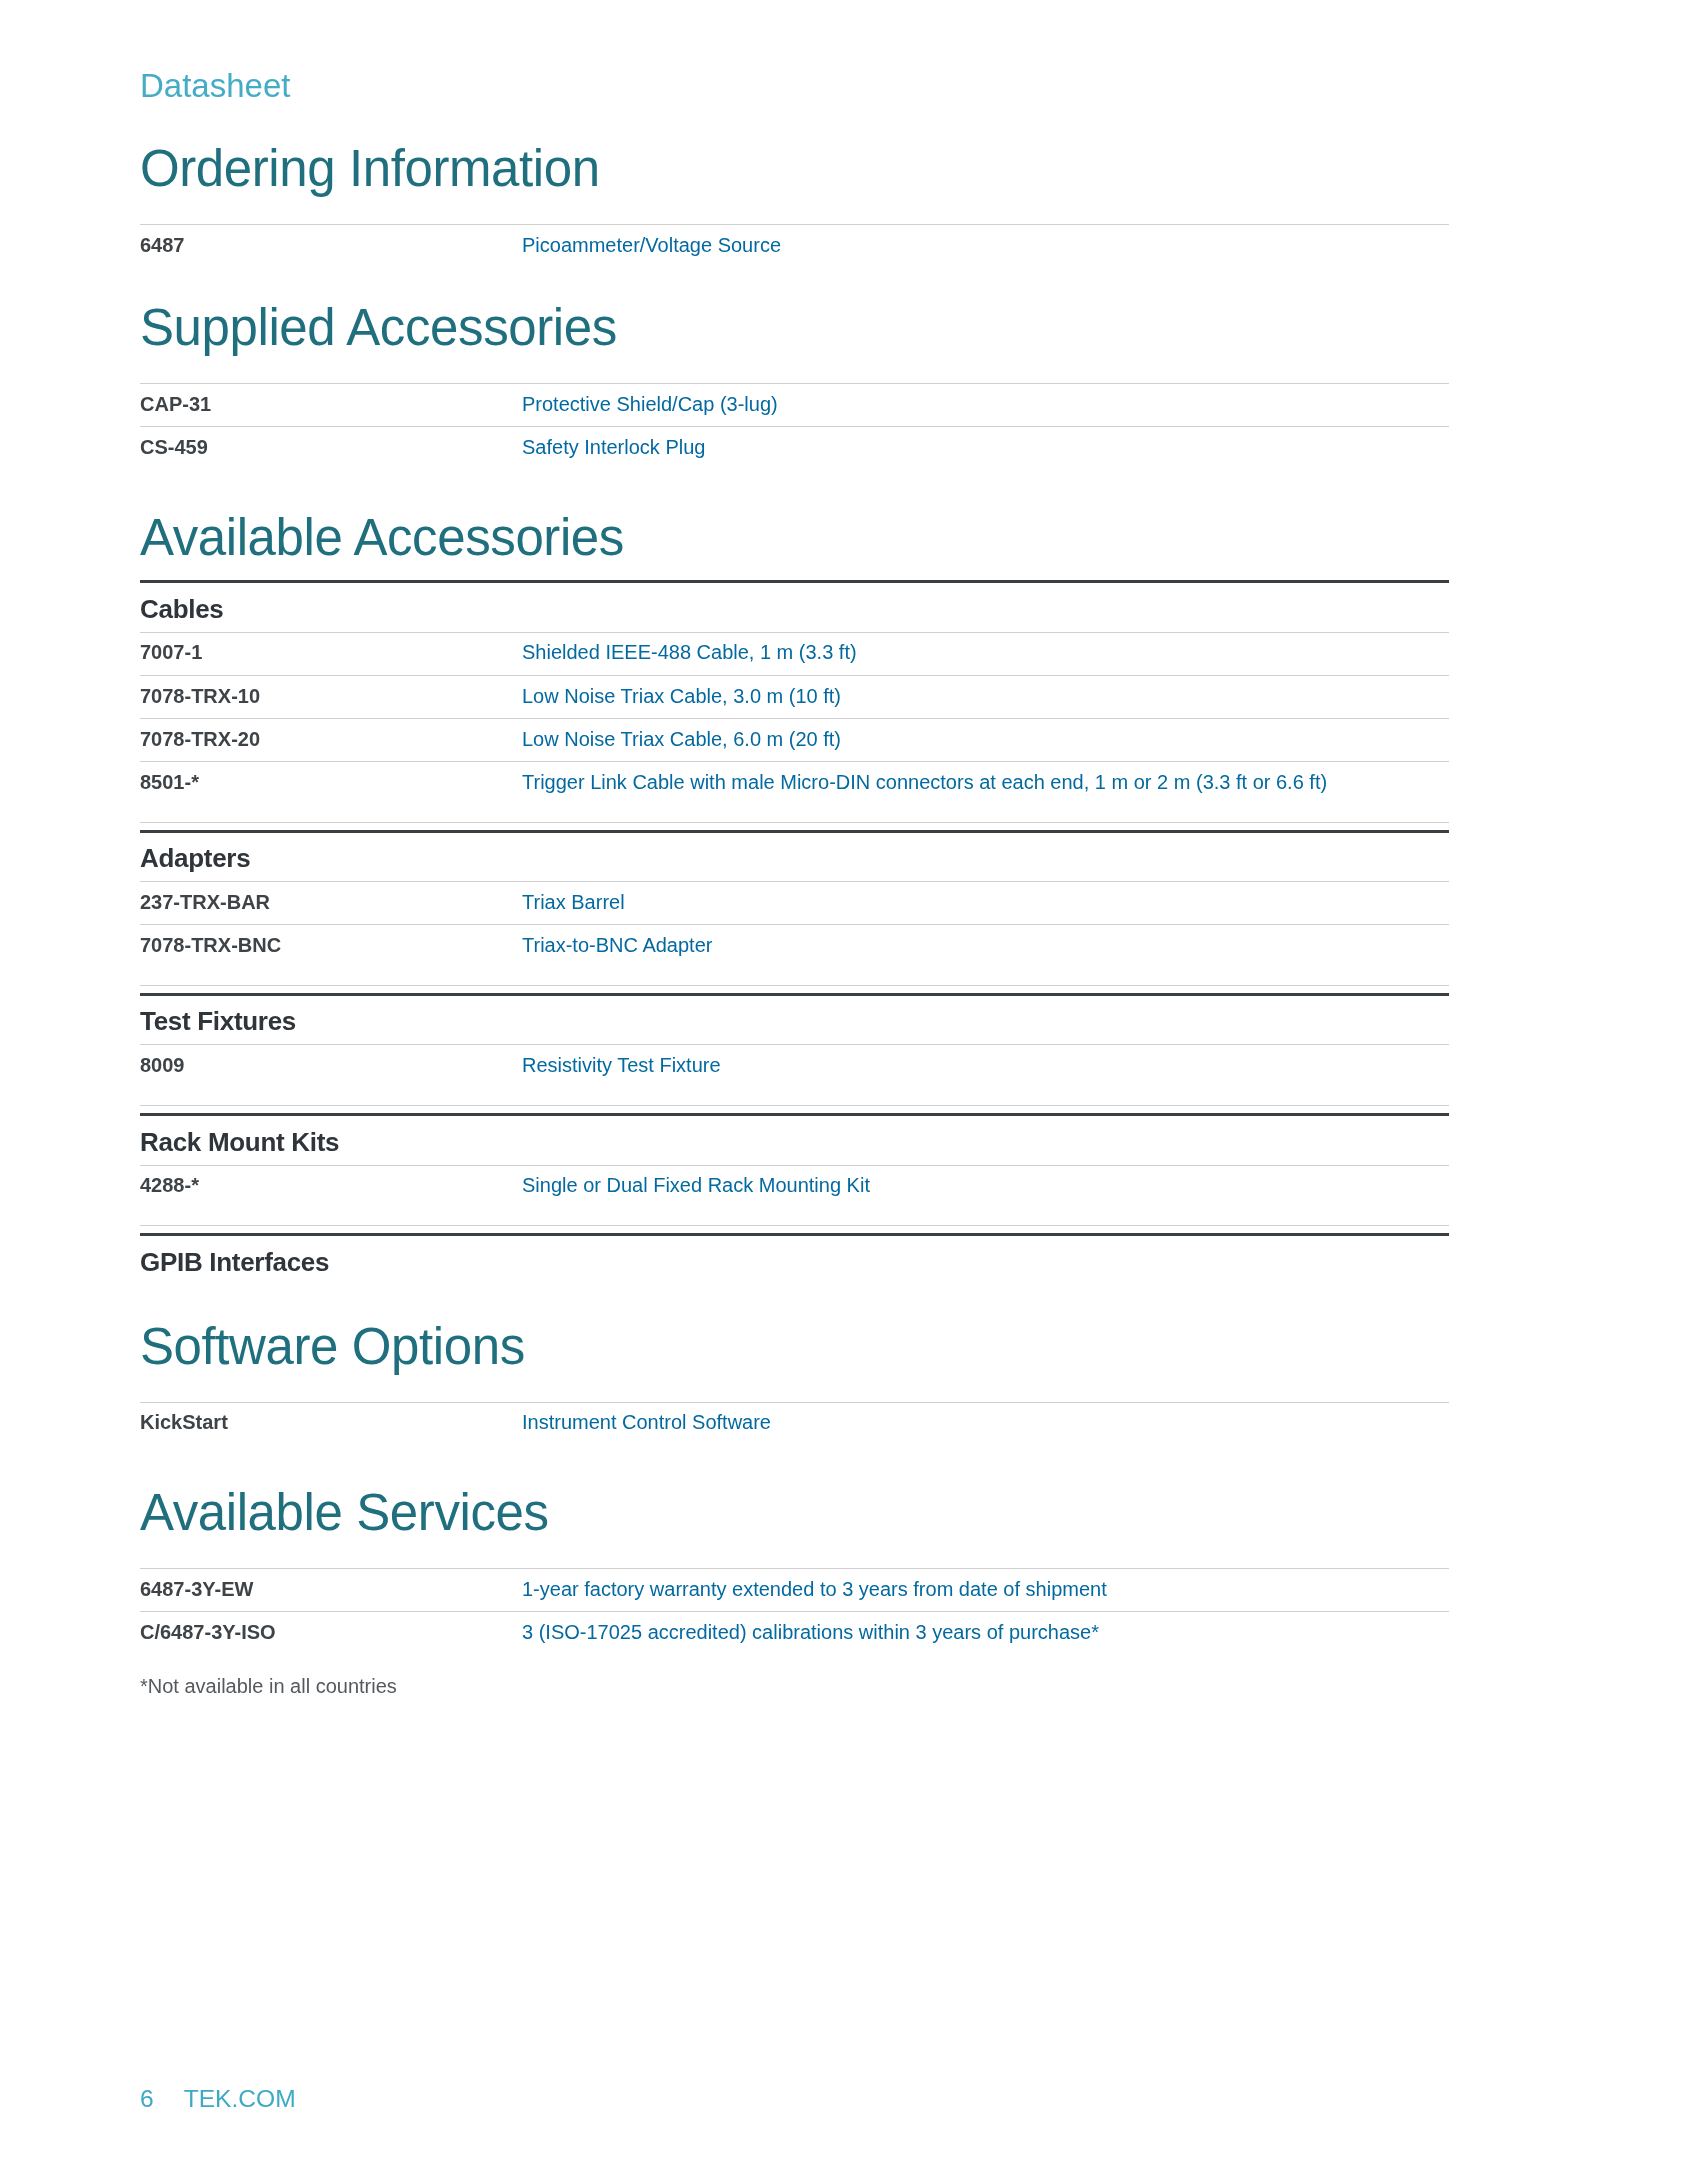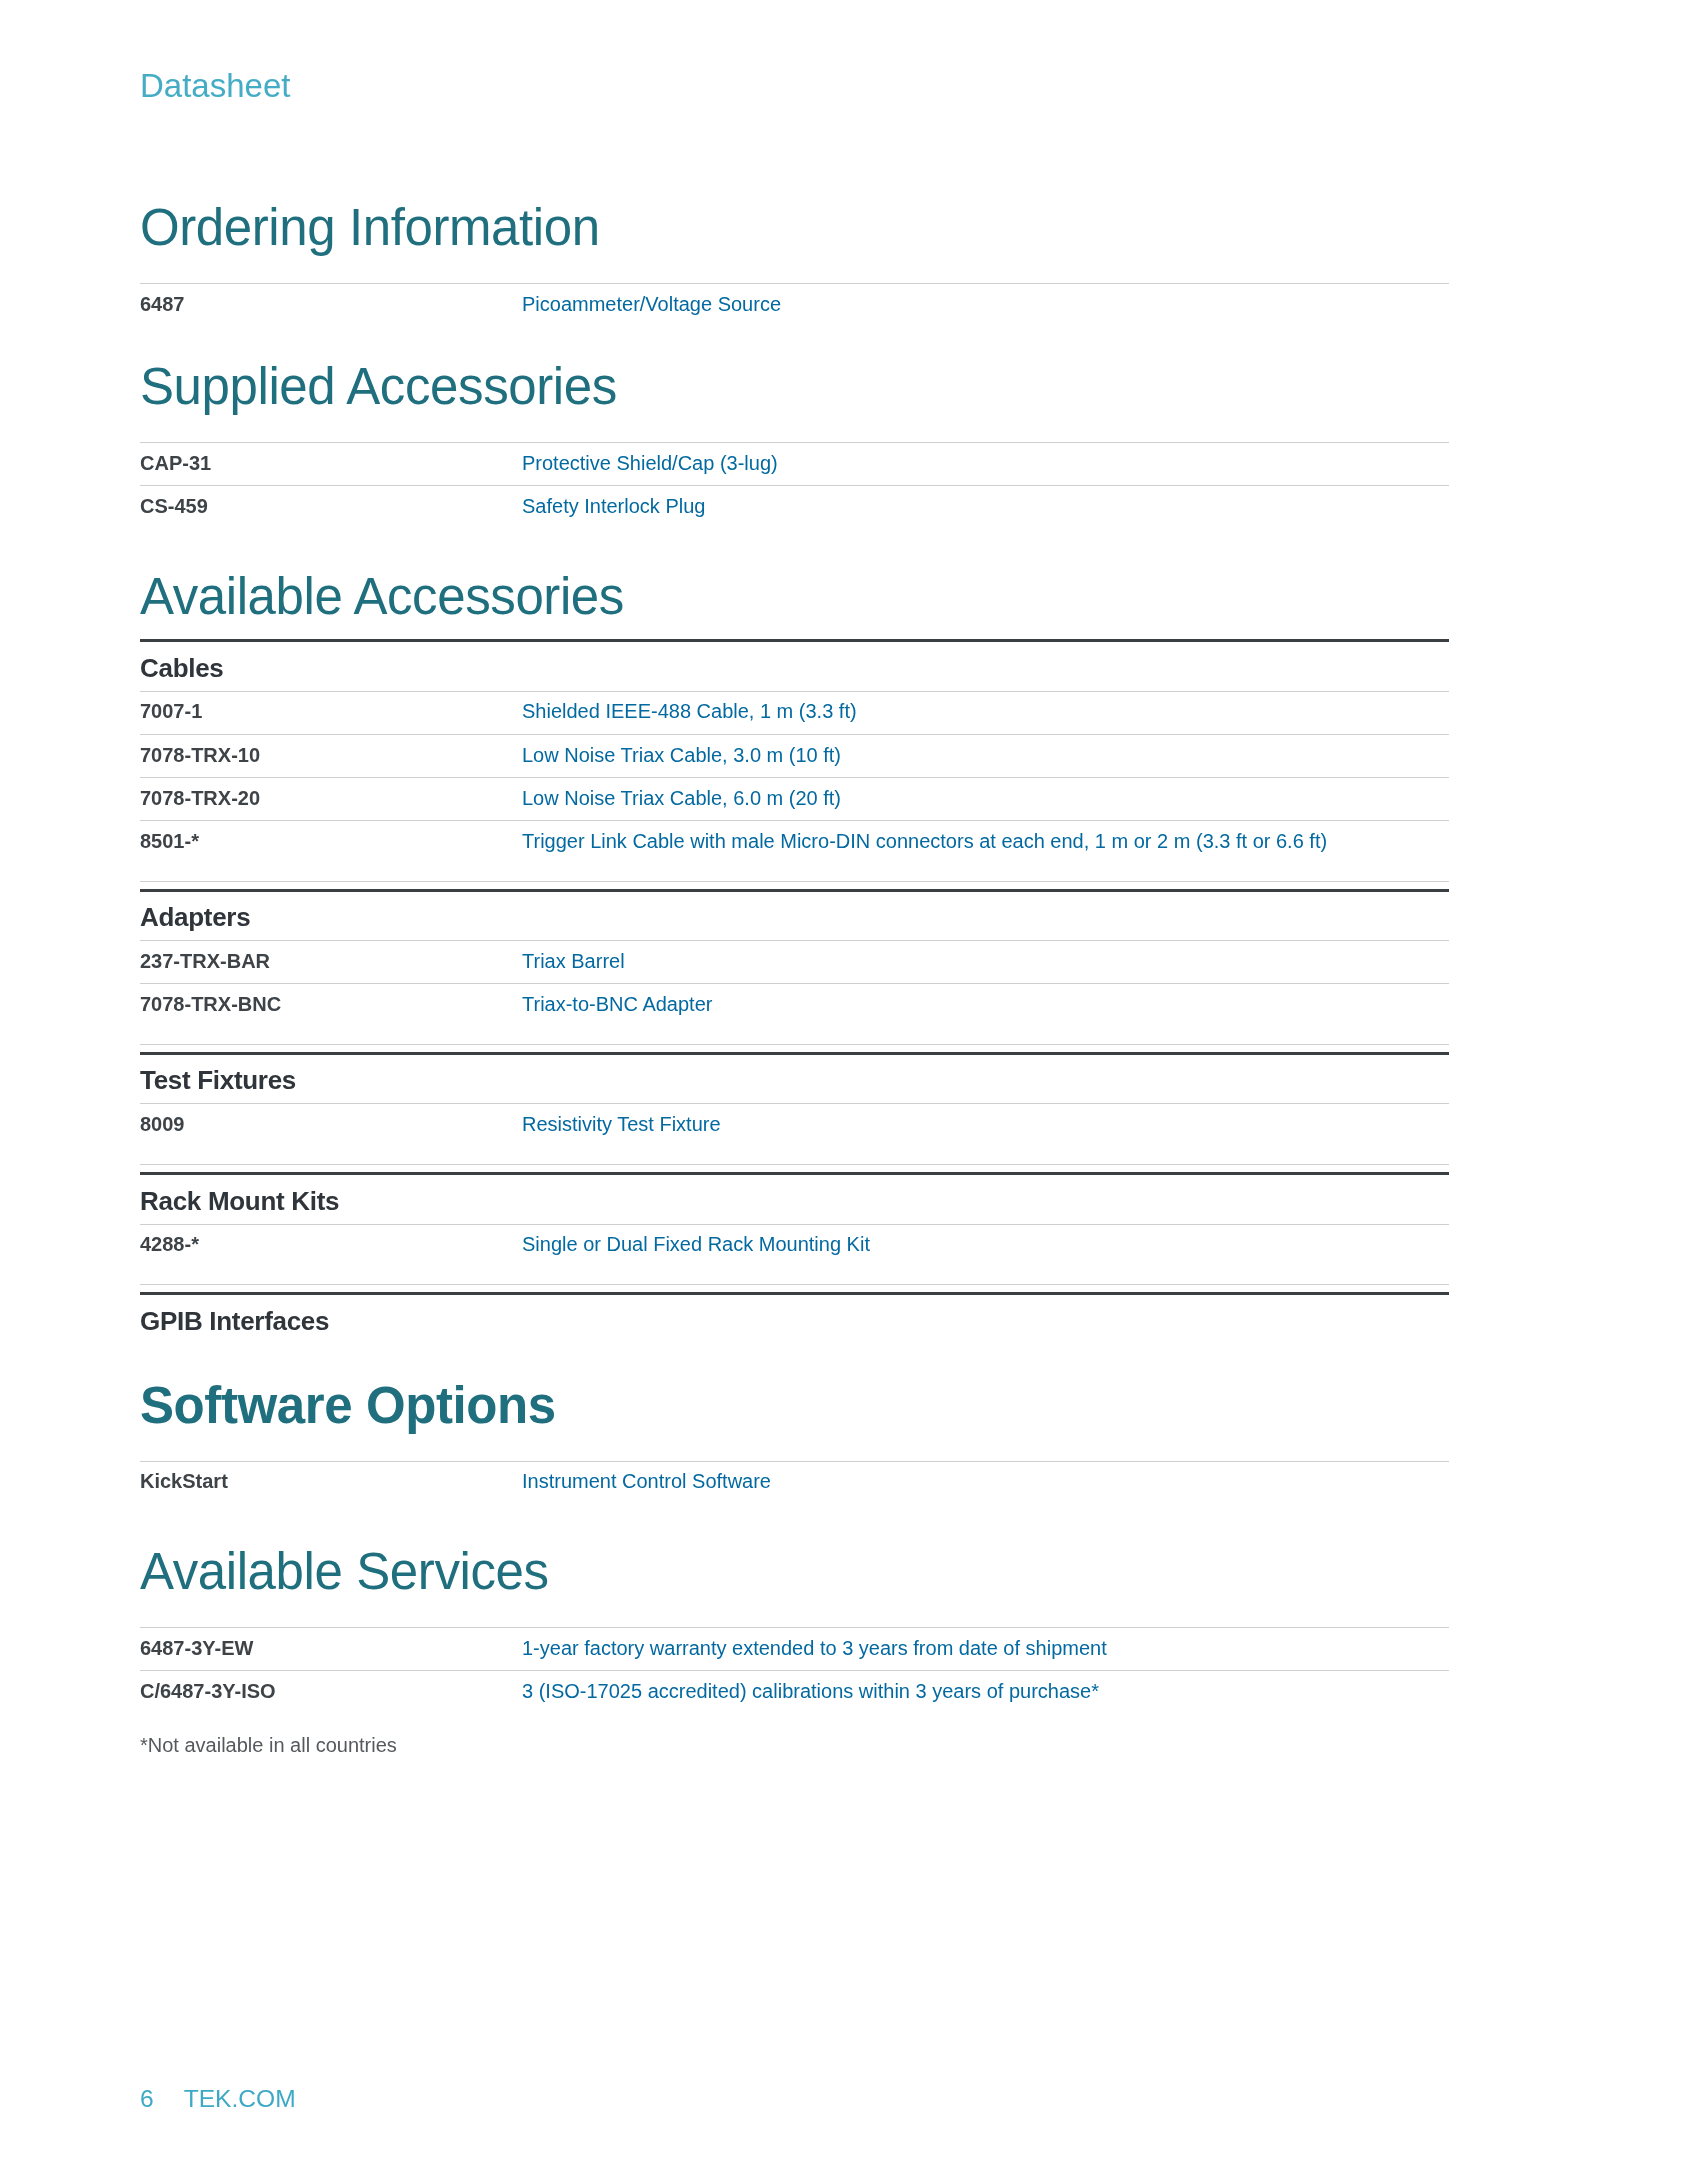--- a/index.html
+++ b/index.html
@@ -14,24 +14,24 @@
   }
   .kicker {
     font-size:33px; line-height:35px;
     color:#45ACC6; font-weight:400;
   }
   h2.section-title {
     margin:0; font-weight:400;
     font-size:51px; line-height:58px;
     color:#1F6F7E; letter-spacing:-0.4px;
   }
-  .section-ordering  h2.section-title { margin-top:96px; }
+  .section-ordering  h2.section-title { margin-top:37px; }
   .section-supplied  h2.section-title { margin-top:32px; }
   .section-available h2.section-title { margin-top:40px; }
-  .section-software  h2.section-title { margin-top:33px;font-weight:bold; }
+  .section-software  h2.section-title { margin-top:33px; }
   .section-services  h2.section-title { margin-top:39px; }
 
   .rows { margin-top:26px; }
   .row {
     display:flex;
     border-top:1.8px solid #CFCFCF;
     padding:9.7px 0 11.4px;
     font-size:20px; line-height:21px;
   }
   .row .model { flex:0 0 382px; width:382px; font-weight:700; color:#3E4348; }

